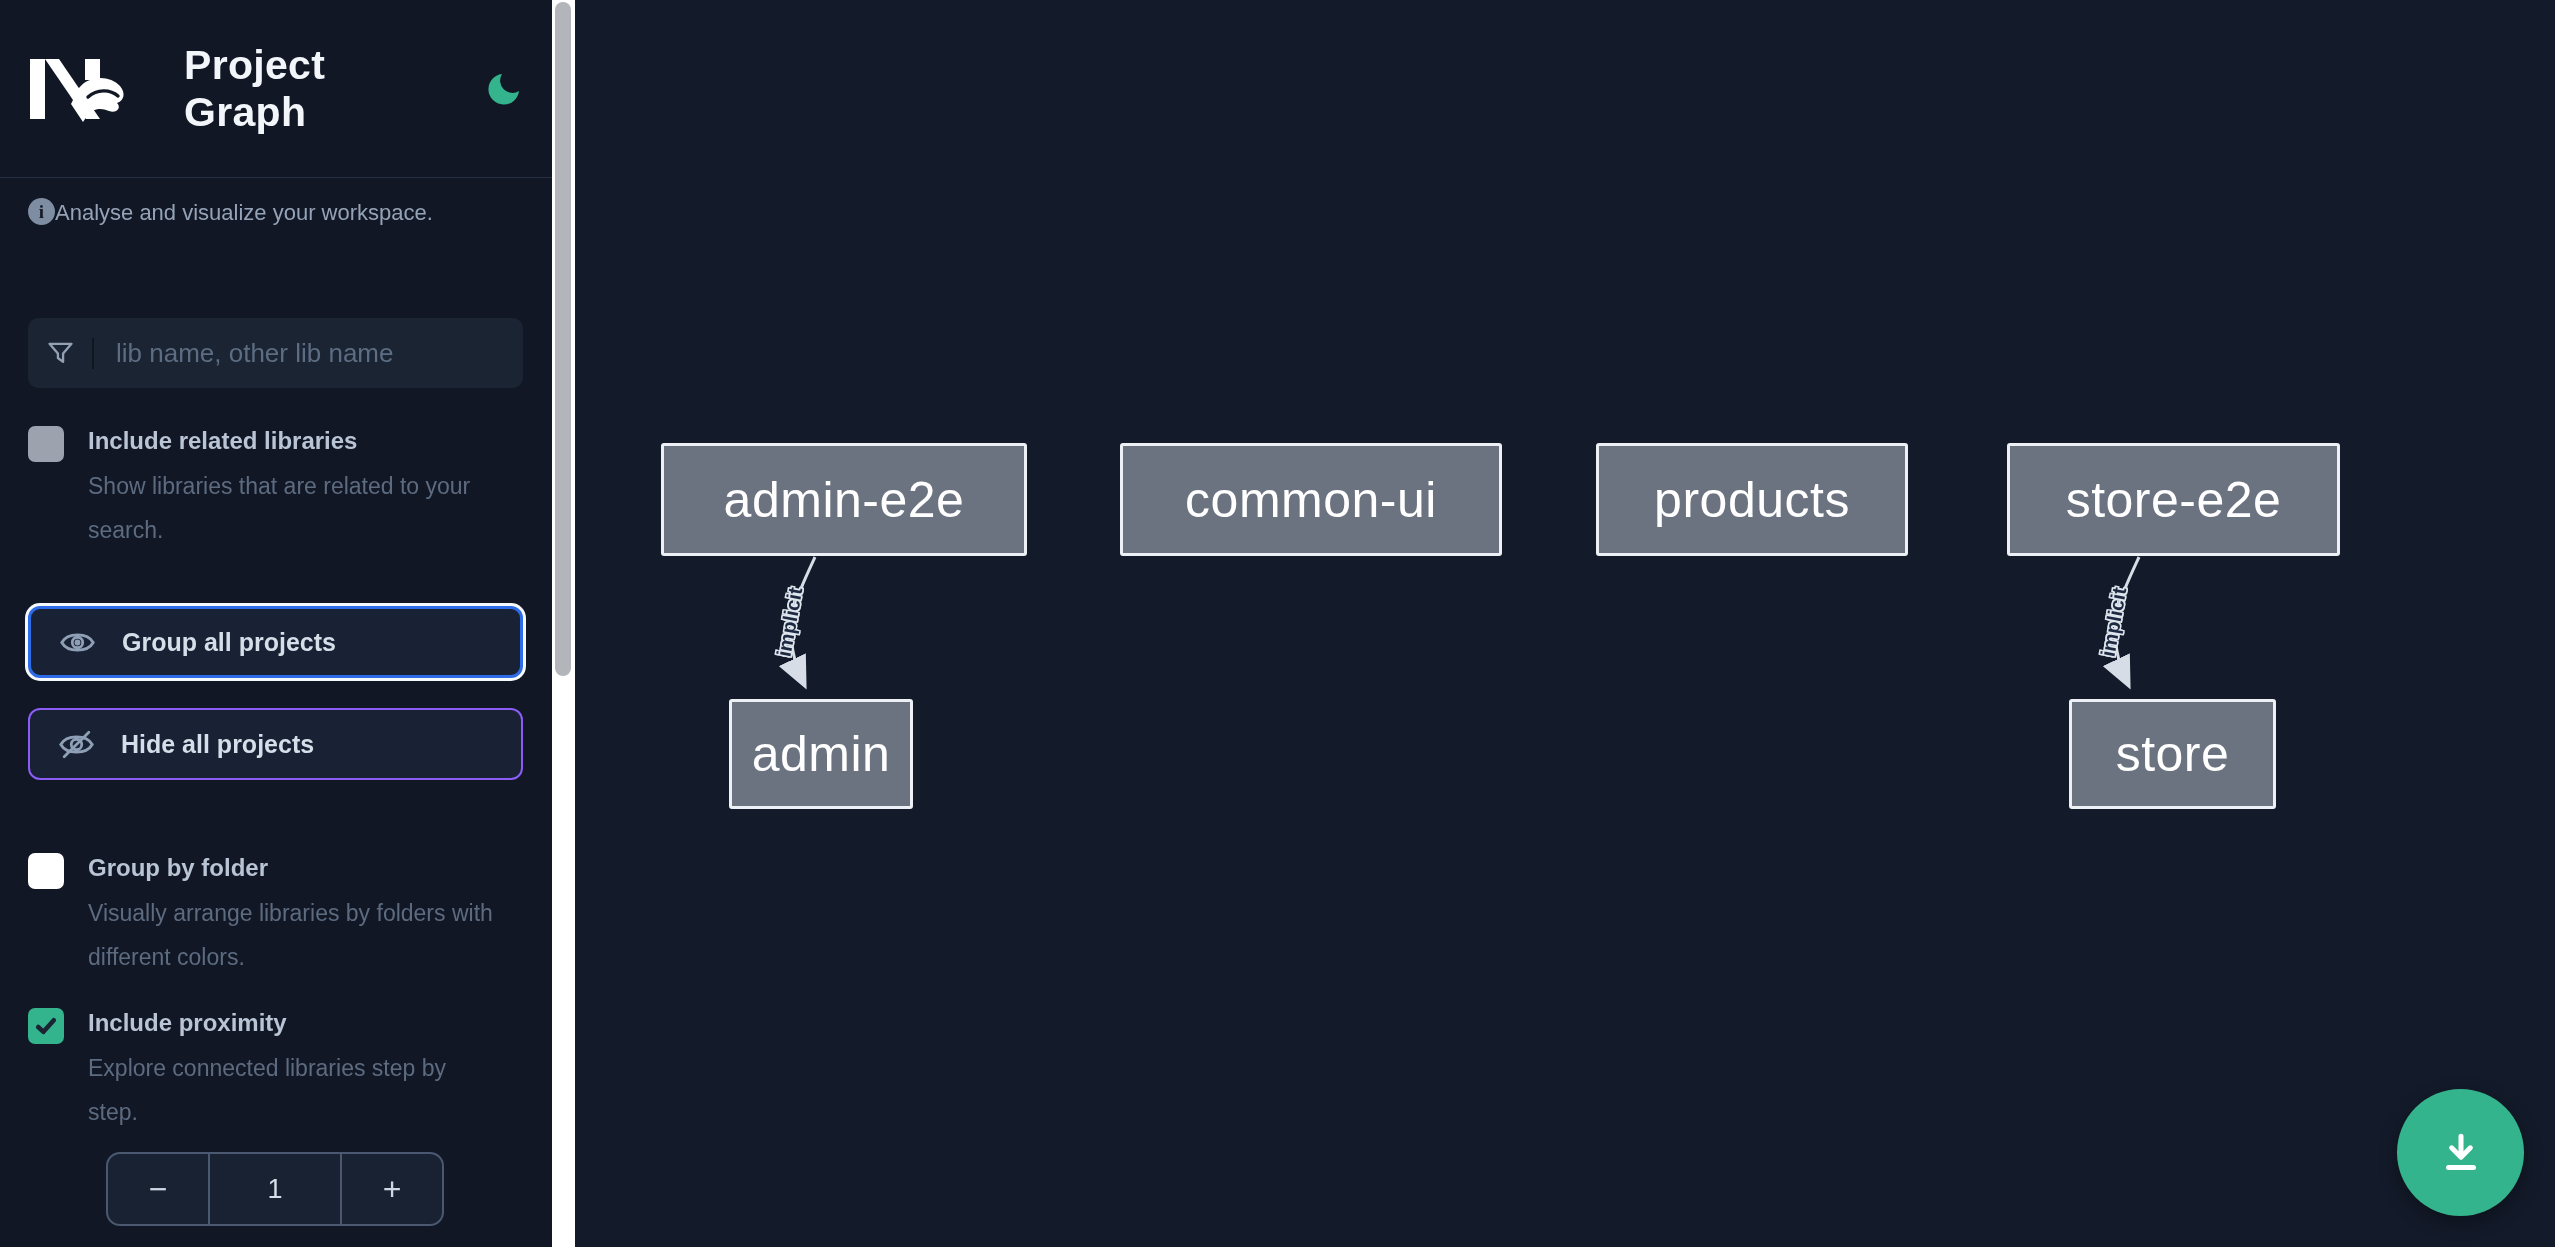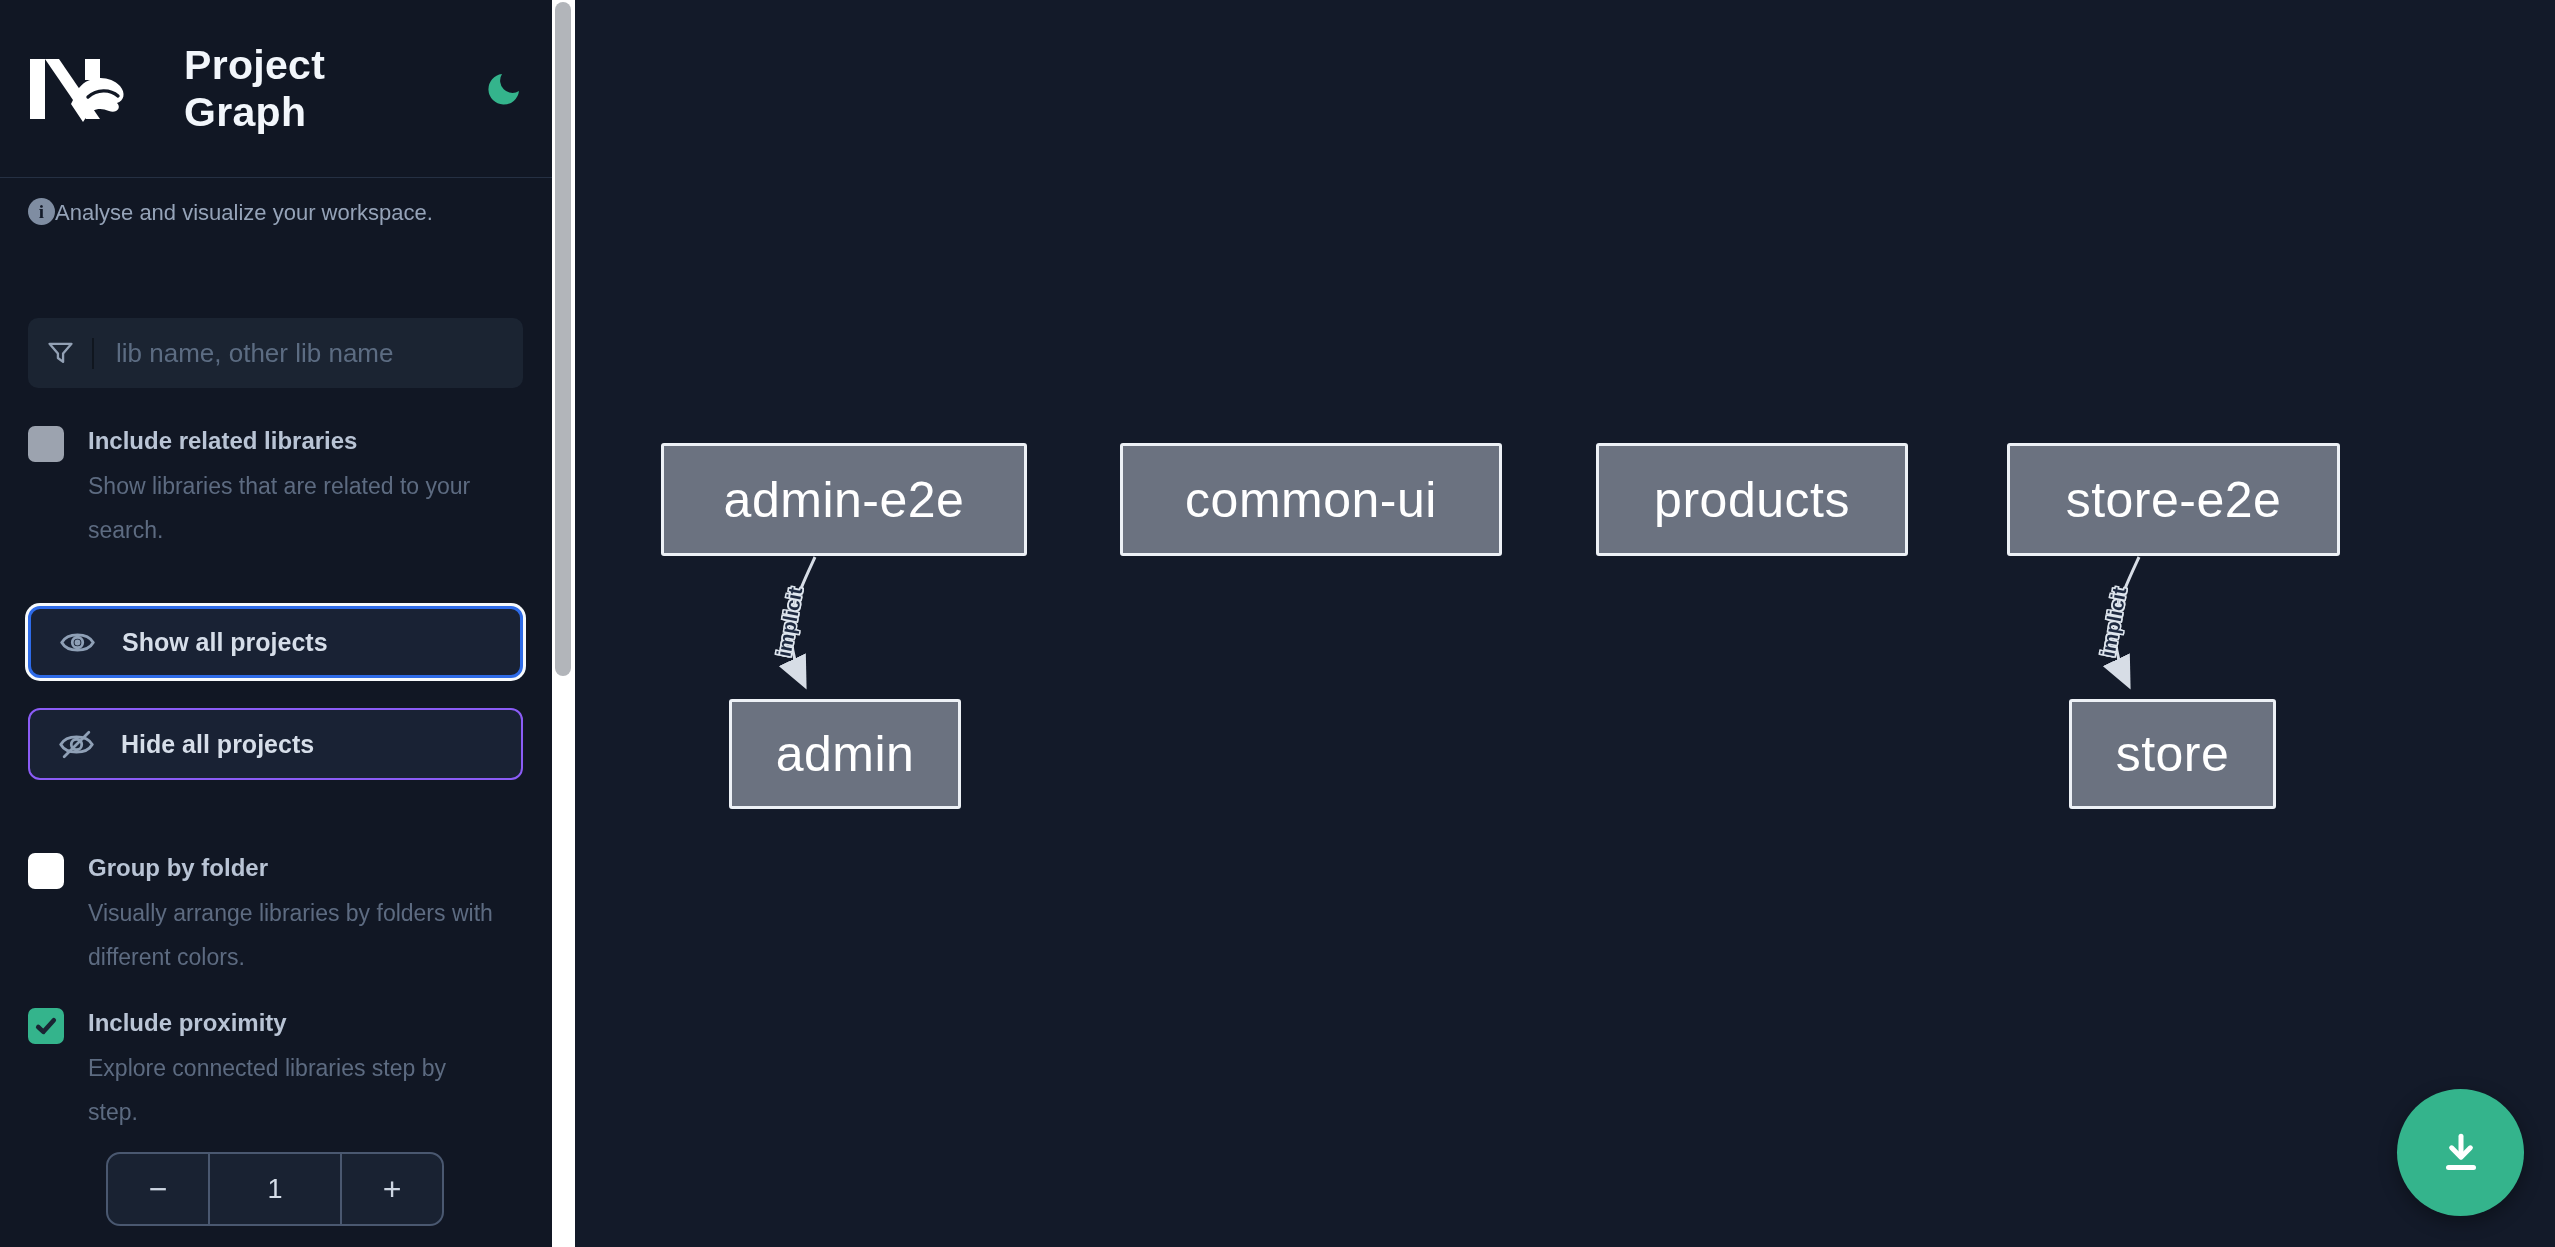--- a/index.html
+++ b/index.html
@@ -120,21 +120,21 @@
       <div class="check-desc">Show libraries that are related to your search.</div>
     </span>
   </div>
 
   <button class="sb-button focused" style="top:606px;">
     <svg width="37" height="37" viewBox="0 0 24 24" fill="none" stroke="var(--icon)" stroke-width="1.8" stroke-linecap="round">
       <path d="M1.8 12 C5.5 5.4 18.5 5.4 22.2 12 C18.5 18.6 5.5 18.6 1.8 12 Z"></path>
       <circle cx="12" cy="12" r="3.4"></circle>
       <circle cx="12" cy="12" r="1"></circle>
     </svg>
-    <span class="btn-label">Show all projects</span>
+    <span class="btn-label">Group all projects</span>
   </button>
 
   <button class="sb-button" style="top:708px;">
     <svg width="37" height="37" viewBox="0 0 24 24" fill="none" stroke="var(--icon)" stroke-width="1.8" stroke-linecap="round">
       <path d="M1.8 12 C5.5 5.4 18.5 5.4 22.2 12 C18.5 18.6 5.5 18.6 1.8 12 Z"></path>
       <circle cx="12" cy="12" r="3.4"></circle>
       <path d="M4 20 L20 4"></path>
     </svg>
     <span class="btn-label">Hide all projects</span>
   </button>
@@ -185,21 +185,21 @@
     <path d="M 1564 557 C 1544 600 1528 632 1553 684" fill="none" stroke="var(--edge)" stroke-width="3" marker-end="url(#arrow)"></path>
   </svg>
 
   <div class="edge-label" style="left:215px;top:622px;">implicit</div>
   <div class="edge-label" style="left:1539px;top:622px;">implicit</div>
 
   <div class="node" style="left:86px;top:443px;width:366px;">admin-e2e</div>
   <div class="node" style="left:545px;top:443px;width:382px;">common-ui</div>
   <div class="node" style="left:1021px;top:443px;width:312px;">products</div>
   <div class="node" style="left:1432px;top:443px;width:333px;">store-e2e</div>
-  <div class="node small" style="left:154px;top:699px;width:232px;">admin</div>
+  <div class="node small" style="left:154px;top:699px;width:184px;">admin</div>
   <div class="node small" style="left:1494px;top:699px;width:207px;">store</div>
 
   <button class="fab">
     <svg width="50" height="50" viewBox="0 0 24 24" fill="none" stroke="#ffffff" stroke-width="2.4" stroke-linecap="round" stroke-linejoin="round">
       <path d="M12 4 v9.5"></path>
       <path d="M7.5 9.5 L12 14 L16.5 9.5"></path>
       <path d="M6 19 h12"></path>
     </svg>
   </button>
 

